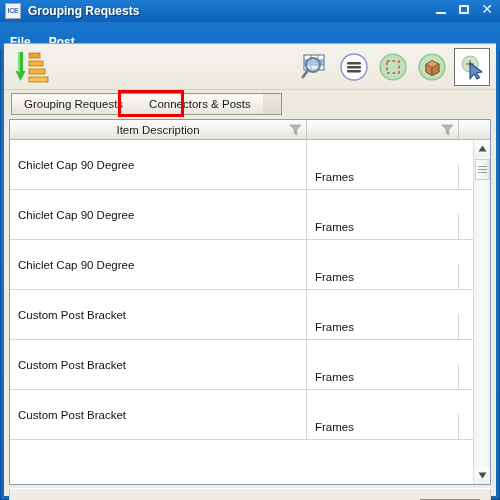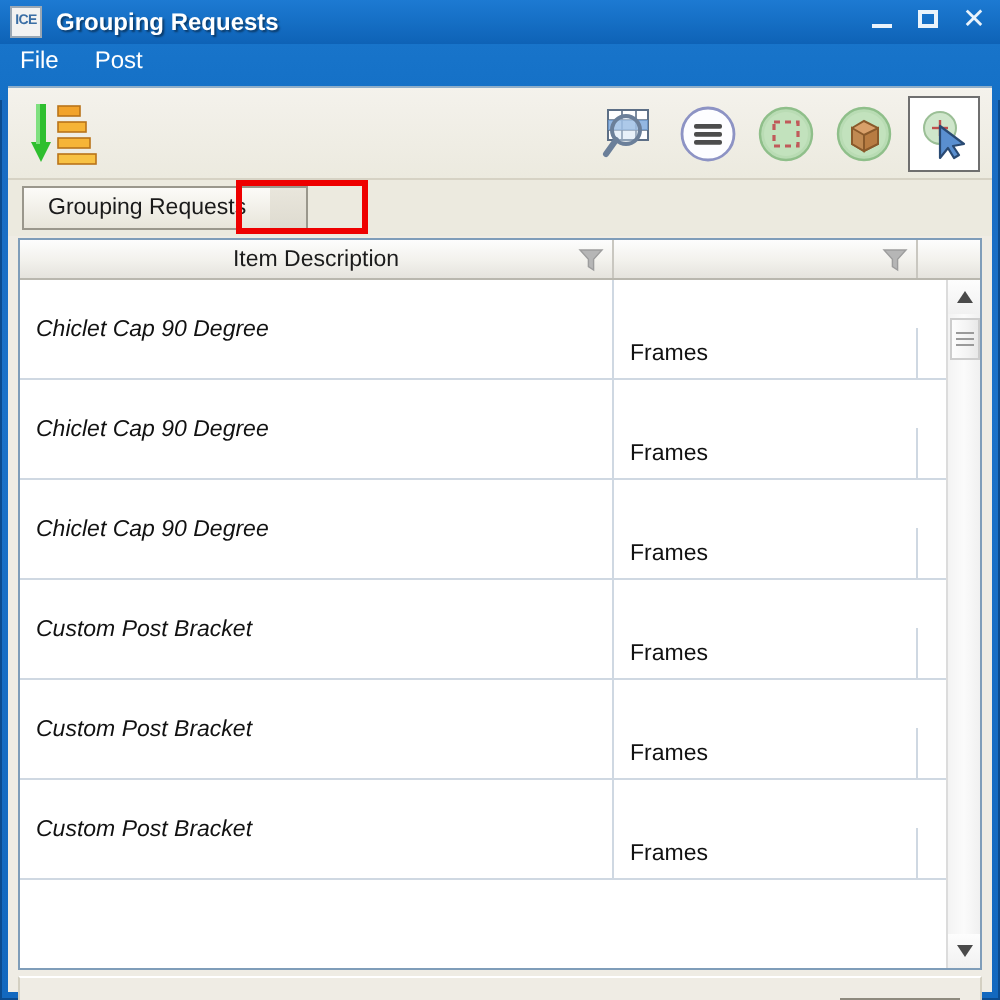--- a/index.html
+++ b/index.html
@@ -95,23 +95,24 @@
     font-family: "Liberation Sans", sans-serif;
   }
 
   
   .menubar {
     position: absolute;
     left: 0; top: 22px;
     width: 500px; height: 28px;
     background: linear-gradient(to bottom, #1874ca 0%, #1470c6 100%);
     display: flex;
-    align-items: flex-start;
+    align-items: flex-end;
     padding-left: 8px;
     box-sizing: border-box;
+    font-weight: bold;
   }
   .menu-item {
     color: #ffffff;
     font-size: 12px;
     margin-right: 14px;
     padding: 1px 2px;
     cursor: default;
   }
 
   
@@ -268,21 +269,21 @@
     align-items: center;
     padding-left: 8px;
     font-size: 11.5px;
     color: #111111;
     box-sizing: border-box;
     border-right: 1px solid #cfd8e2;
     cursor: default;
     white-space: nowrap;
     overflow: hidden;
   }
-  .c-1 { width: 297px; font-style: italic; }
+  .c-1 { width: 297px; }
   .c-2 { width: 152px; margin-top: 24px; }
   .c-3 { width: 31px; border-right: none; }
 
   
   .vscroll {
     position: absolute;
     right: 0; top: 20px;
     width: 17px; height: 344px;
     background: linear-gradient(to right, #f3f3f3 0%, #fbfbfb 50%, #f0f0f0 100%);
     border-left: 1px solid #dcdcdc;
@@ -434,20 +435,23 @@
           </svg>
         </div>
       </div>
     </div>
 
     <div class="tabstrip">
       <div class="tabs">
         <div class="tab">
           <span>Grouping Requests</span>
         </div>
+        <div class="tab">
+          <span>Connectors &amp; Posts</span>
+        </div>
         <div class="tabs-filler"></div>
       </div>
     </div>
 
     <div class="grid-wrap">
       <div class="grid-head">
         <div class="hcell hc-1">
           <span>Item Description</span>
           <span class="funnel">
             <svg width="13" height="12" viewBox="0 0 13 12">

